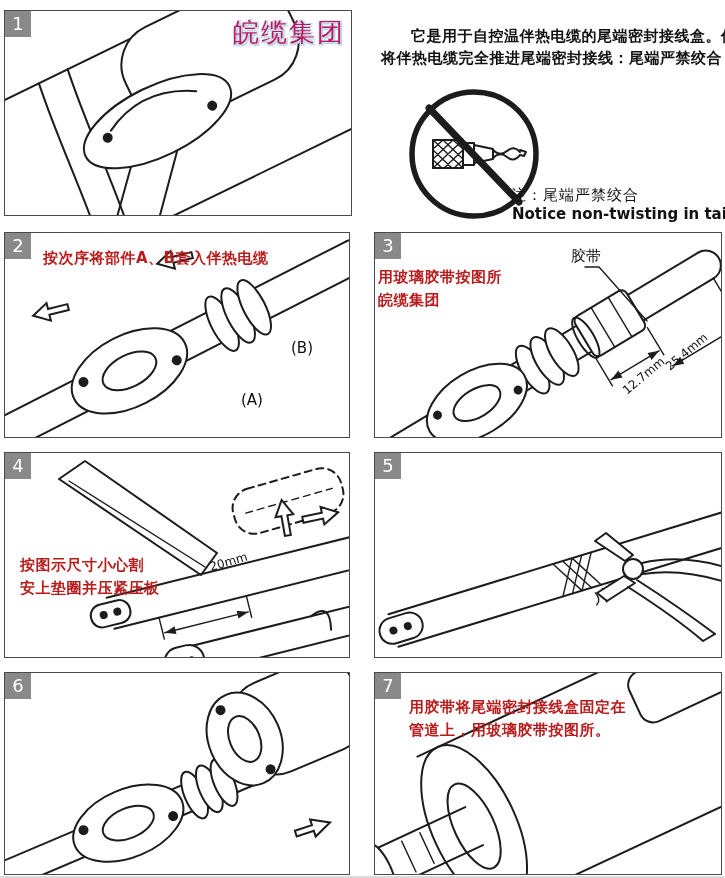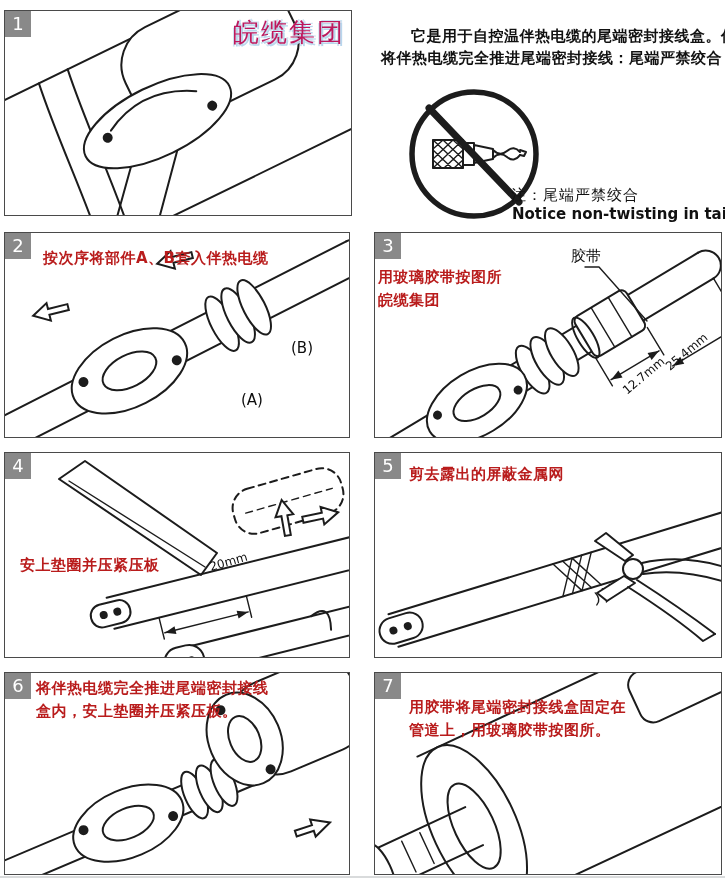--- a/index.html
+++ b/index.html
@@ -172,20 +172,21 @@
       <g transform="translate(296,58) rotate(-12)">
         <polygon class="harrow" points="36,9 20,0 20,6 0,6 0,12 20,12 20,18"></polygon>
       </g>
       <g transform="translate(274,84) rotate(-100)">
         <polygon class="harrow" points="36,9 20,0 20,6 0,6 0,12 20,12 20,18"></polygon>
       </g>
       <text class="dimlbl" transform="translate(206,118) rotate(-16)">20mm</text>
     </svg>
     <div class="badge">4</div>
     <div class="caption" style="left:15px;top:101px">
+      <div>按图示尺寸小心割</div>
       <div>安上垫圈并压紧压板</div>
     </div>
   </section>
 
   <section class="panel" style="left:374px;top:452px;width:348px;height:206px">
     <svg class="art" viewBox="0 0 346 204">
       <g transform="rotate(-17 210 120)">
         <line x1="10" y1="102" x2="400" y2="102"></line>
         <line x1="10" y1="136" x2="400" y2="136"></line>
         <rect class="fillw" x="-4" y="106" width="44" height="26" rx="13"></rect>
@@ -199,21 +200,20 @@
       <path class="fillw" d="M250 108 L220 88 L231 80 L258 102 Z"></path>
       <path class="fillw" d="M249 123 L222 140 L232 148 L260 130 Z"></path>
       <path d="M267 110 C302 102 334 108 362 118"></path>
       <path d="M268 121 C300 116 330 122 356 131 L362 118"></path>
       <path d="M262 127 C290 145 316 163 340 181"></path>
       <path d="M253 134 C281 152 306 169 328 188 L340 181"></path>
       </svg>
       <div></div>
 
     <div class="badge">5</div>
-    <div class="caption" style="left:34px;top:10px">剪去露出的屏蔽金属网</div>
   </section>
 
   <section class="panel" style="left:4px;top:672px;width:346px;height:203px">
     <svg class="art" viewBox="0 0 344 201">
       <g transform="rotate(-23 180 125)">
         <line x1="-40" y1="112" x2="250" y2="112"></line>
         <line x1="-40" y1="140" x2="250" y2="140"></line>
         <ellipse class="fillw" cx="190" cy="126" rx="10" ry="25"></ellipse>
         <ellipse class="fillw" cx="206" cy="126" rx="10" ry="25"></ellipse>
         <ellipse class="fillw" cx="222" cy="126" rx="10" ry="25"></ellipse>
@@ -225,24 +225,20 @@
         <ellipse class="fillw" cx="258" cy="94" rx="36" ry="48"></ellipse>
         <ellipse class="fillw" cx="258" cy="94" rx="15" ry="24"></ellipse>
         <circle class="dot" cx="247" cy="58" r="5"></circle>
         <circle class="dot" cx="270" cy="132" r="5"></circle>
       </g>
       <g transform="translate(288,152) rotate(-18)">
         <polygon class="harrow" points="0,6 18,6 18,0 36,9 18,18 18,12 0,12"></polygon>
       </g>
     </svg>
     <div class="badge">6</div>
-    <div class="caption" style="left:31px;top:4px">
-      <div>将伴热电缆完全推进尾端密封接线</div>
-      <div>盒内，安上垫圈并压紧压板。</div>
-    </div>
   </section>
 
   <section class="panel" style="left:374px;top:672px;width:348px;height:203px">
     <svg class="art" viewBox="0 0 346 201">
       <g transform="rotate(-25 195 115)">
         <line x1="70" y1="22" x2="430" y2="22"></line>
         <line x1="70" y1="196" x2="430" y2="196"></line>
         <ellipse class="fillw" cx="92" cy="109" rx="42" ry="87"></ellipse>
         <ellipse class="fillw" cx="92" cy="109" rx="20" ry="46"></ellipse>
         <line x1="-80" y1="88" x2="92" y2="88"></line>

